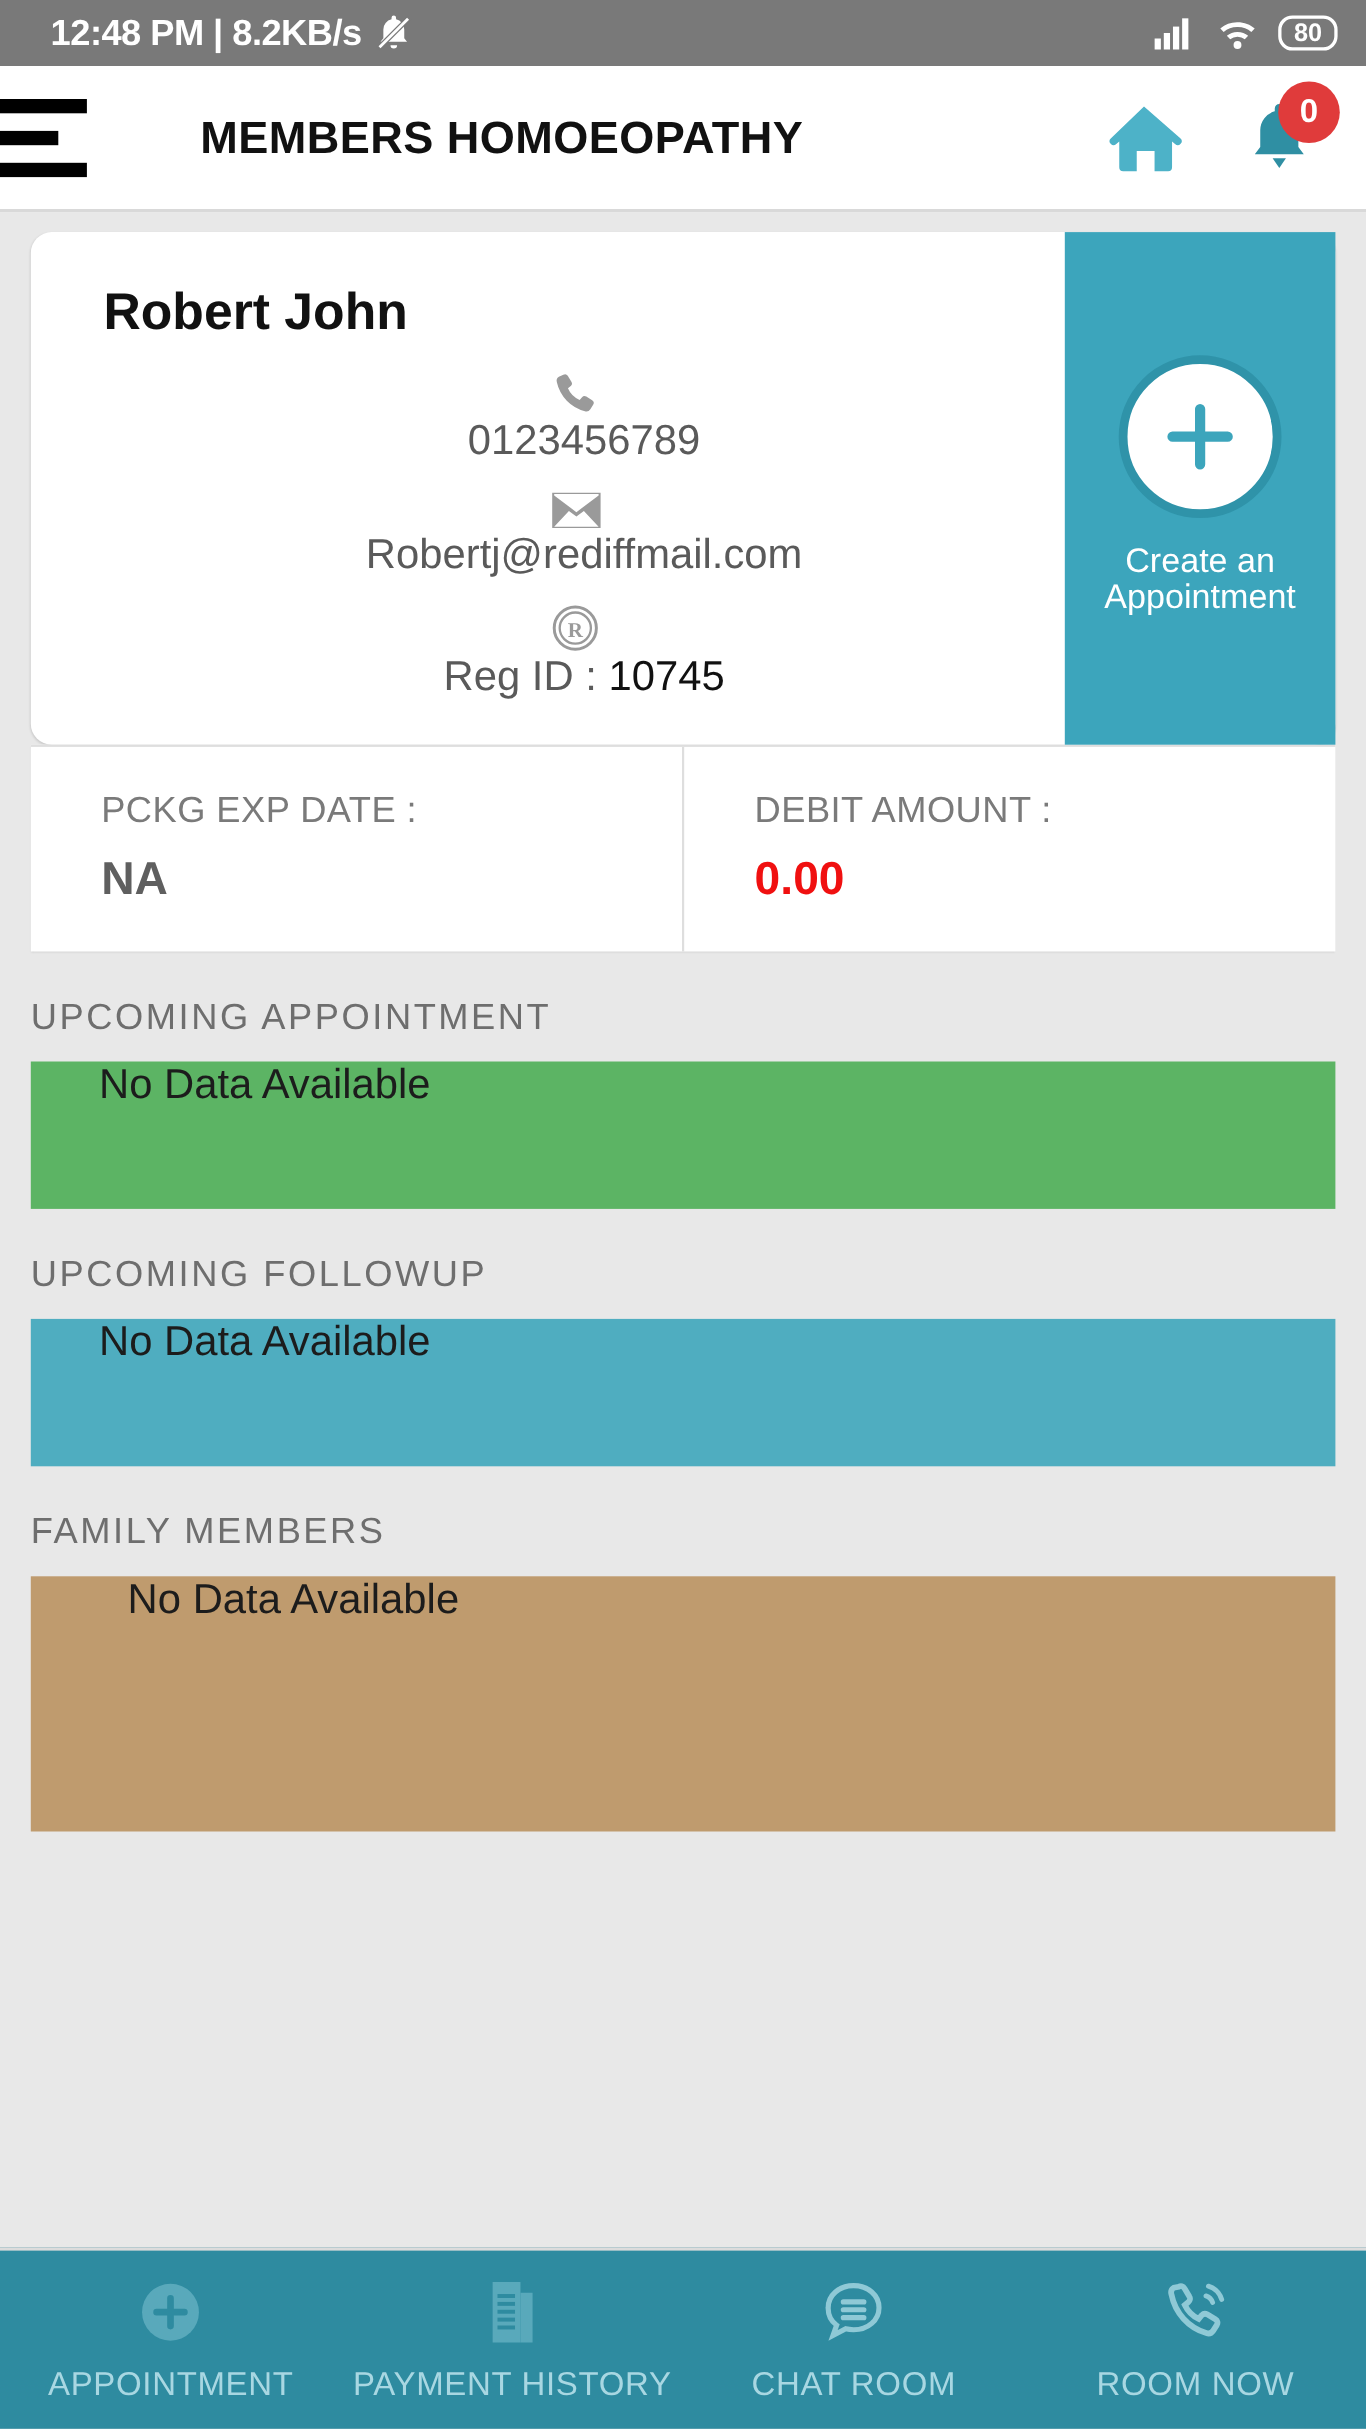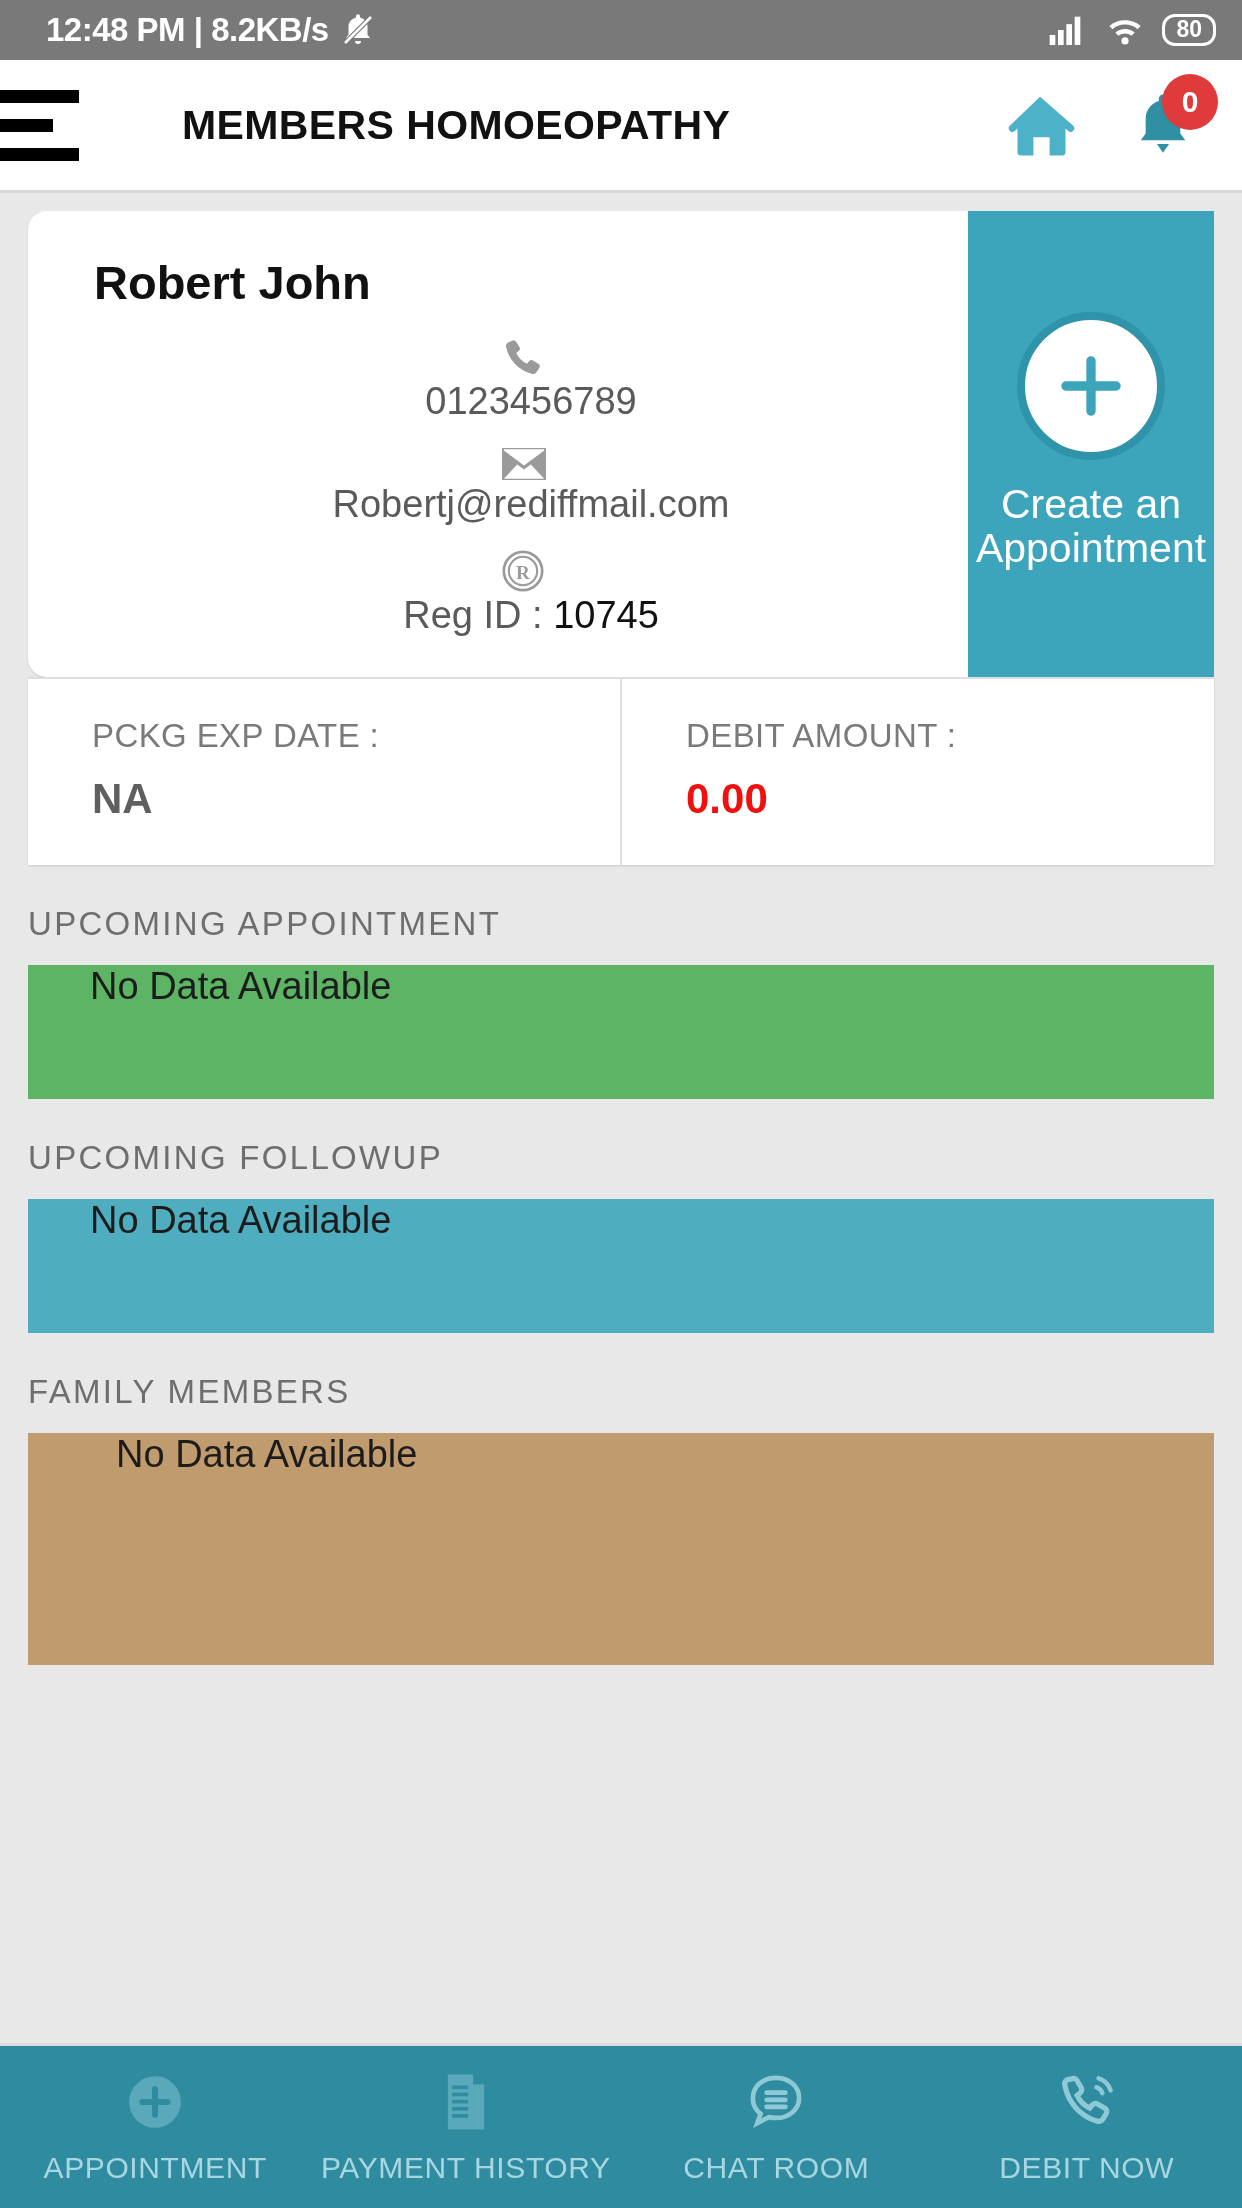--- a/index.html
+++ b/index.html
@@ -89,21 +89,21 @@
     cursor:pointer; padding:14px 0 20px;
   }
   .plus-circle{
     width:148px; height:148px; border-radius:50%;
     background:#ffffff;
     border:8px solid #2f93a9;
     display:flex; align-items:center; justify-content:center;
     margin-bottom:22px;
   }
   .cta-label{
-    color:#ffffff; font-size:41px; line-height:1.08;
+    color:#ffffff; font-size:31px; line-height:1.08;
     text-align:center;
   }
 
   .meta-row{
     display:flex; background:#ffffff;
     border-top:2px solid #dedede;
     box-shadow:0 1px 2px rgba(0,0,0,.12);
   }
   .meta-cell{ flex:1; padding:38px 0 42px 64px; }
   .meta-cell + .meta-cell{ border-left:2px solid #dedede; }
@@ -310,16 +310,16 @@
       </g>
     </svg>
     <span class="nav-label">CHAT ROOM</span>
   </div>
 
   <div class="nav-item">
     <svg width="66" height="66" viewBox="0 0 24 24">
       <path fill="none" stroke="#8fc9d6" stroke-width="1.9" stroke-linecap="round" d="M6.4 3.6c.7-.4 1.5-.2 1.9.5l1.6 2.7c.4.6.2 1.4-.3 1.8l-1.2 1a9.6 9.6 0 0 0 4.6 4.6l1-1.2c.5-.5 1.2-.6 1.8-.3l2.7 1.6c.7.4.9 1.2.5 1.9l-1.2 1.9a2 2 0 0 1-2.3.8A16.6 16.6 0 0 1 4 6.2a2 2 0 0 1 .8-2.3z"></path>
       <path fill="none" stroke="#8fc9d6" stroke-width="1.6" stroke-linecap="round" d="M16.2 3.4a6.6 6.6 0 0 1 4.4 4.4M15.4 6.6a3.5 3.5 0 0 1 2.2 2.2"></path>
     </svg>
-    <span class="nav-label">DEBIT NOW</span>
+    <span class="nav-label">ROOM NOW</span>
   </div>
 
 </div>
 
 </body></html>

